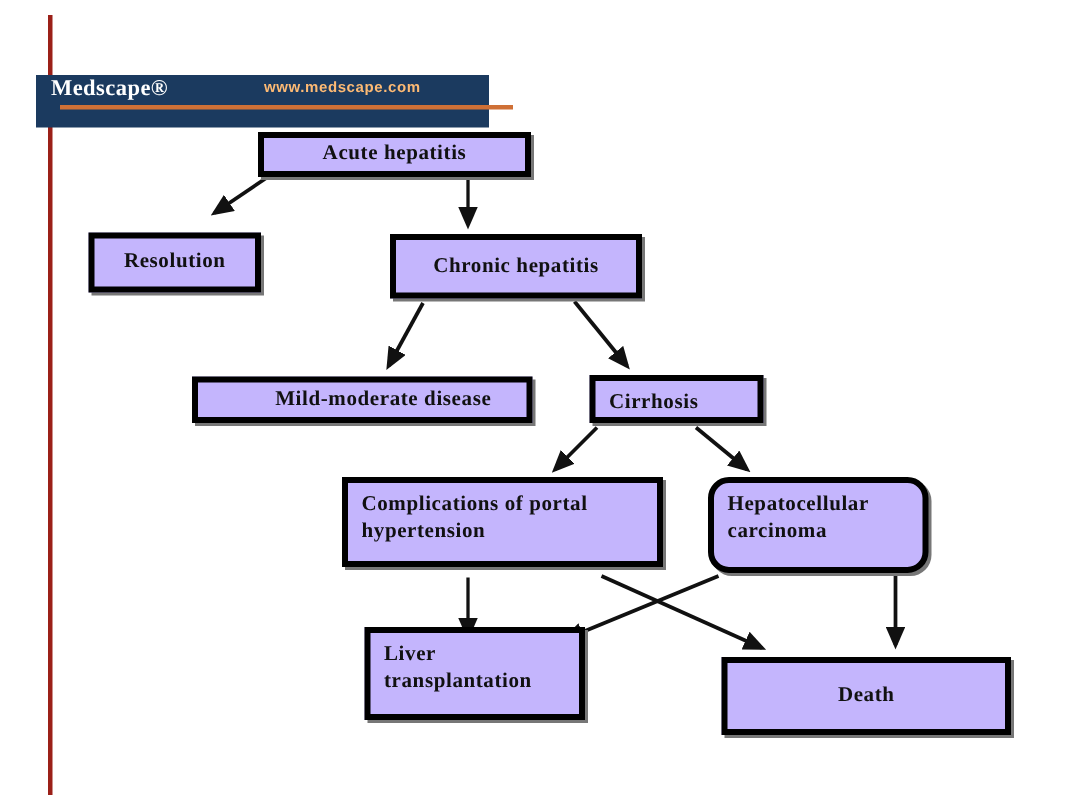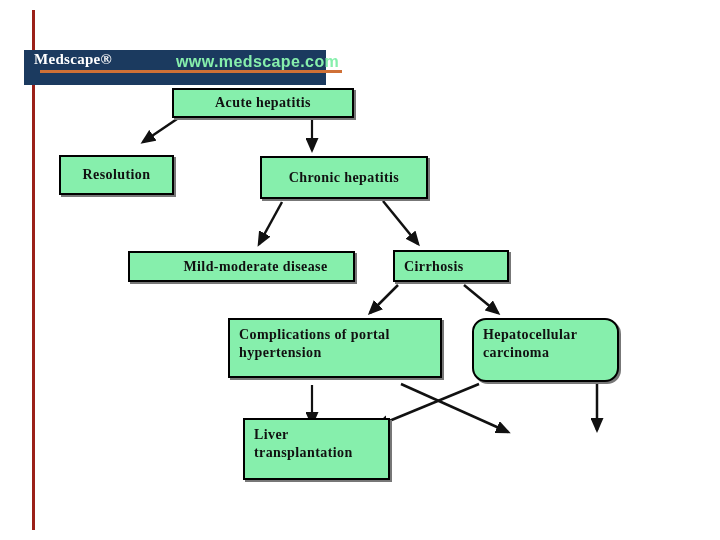--- a/index.html
+++ b/index.html
@@ -4,25 +4,25 @@
 <style>
   html,body{margin:0;padding:0;background:#fff;}
   .slide{position:relative;width:720px;height:540px;background:#ffffff;overflow:hidden;
          font-family:"Liberation Serif",serif;}
   
   .left-rule{position:absolute;left:32px;top:10px;width:3px;height:520px;background:#9b2018;}
   
   .header{position:absolute;left:24px;top:50px;width:302px;height:35px;background:#1b3a5f;}
   .logo{position:absolute;left:10px;top:1px;color:#ffffff;font-family:"Liberation Serif",serif;
         font-size:15px;font-weight:bold;letter-spacing:0.3px;}
-  .url{position:absolute;left:152px;top:3px;color:#86efac;font-family:"Liberation Sans",sans-serif;
-       font-size:16px;font-weight:bold;letter-spacing:0.4px;}
+  .url{position:absolute;left:152px;top:3px;color:#fdba74;font-family:"Liberation Sans",sans-serif;
+       font-size:10px;font-weight:bold;letter-spacing:0.4px;}
   .header-underline{position:absolute;left:40px;top:70px;width:302px;height:3px;background:#cf7036;}
   
-  .node{position:absolute;background:#86efac;border:2px solid #000000;
+  .node{position:absolute;background:#c4b5fd;border:4px solid #000000;
         box-shadow:2px 2px 0 #777;color:#111;font-weight:bold;font-size:14px;
         letter-spacing:0.4px;line-height:1.25;box-sizing:border-box;}
   .node.center{display:flex;align-items:center;justify-content:center;text-align:center;}
   .node.leftal{padding:6px 6px 0 9px;text-align:left;}
   .n-acute{left:172px;top:88px;width:182px;height:30px;}
   .n-resolution{left:59px;top:155px;width:115px;height:40px;}
   .n-chronic{left:260px;top:156px;width:168px;height:43px;}
   .n-mild{left:128px;top:251px;width:227px;height:31px;padding-left:28px;}
   .n-cirrhosis{left:366px;top:250px;width:116px;height:32px;padding-top:6px;margin-left:27px;}
   .n-complications{left:228px;top:318px;width:214px;height:60px;}
@@ -88,14 +88,17 @@
   </div>
 
   <div class="node leftal n-hcc">
     <span>Hepatocellular carcinoma</span>
   </div>
 
   <div class="node leftal n-liver">
     <span>Liver transplantation</span>
   </div>
 
+  <div class="node center n-death">
+    <span>Death</span>
+  </div>
 
 </div>
 
 </body></html>

